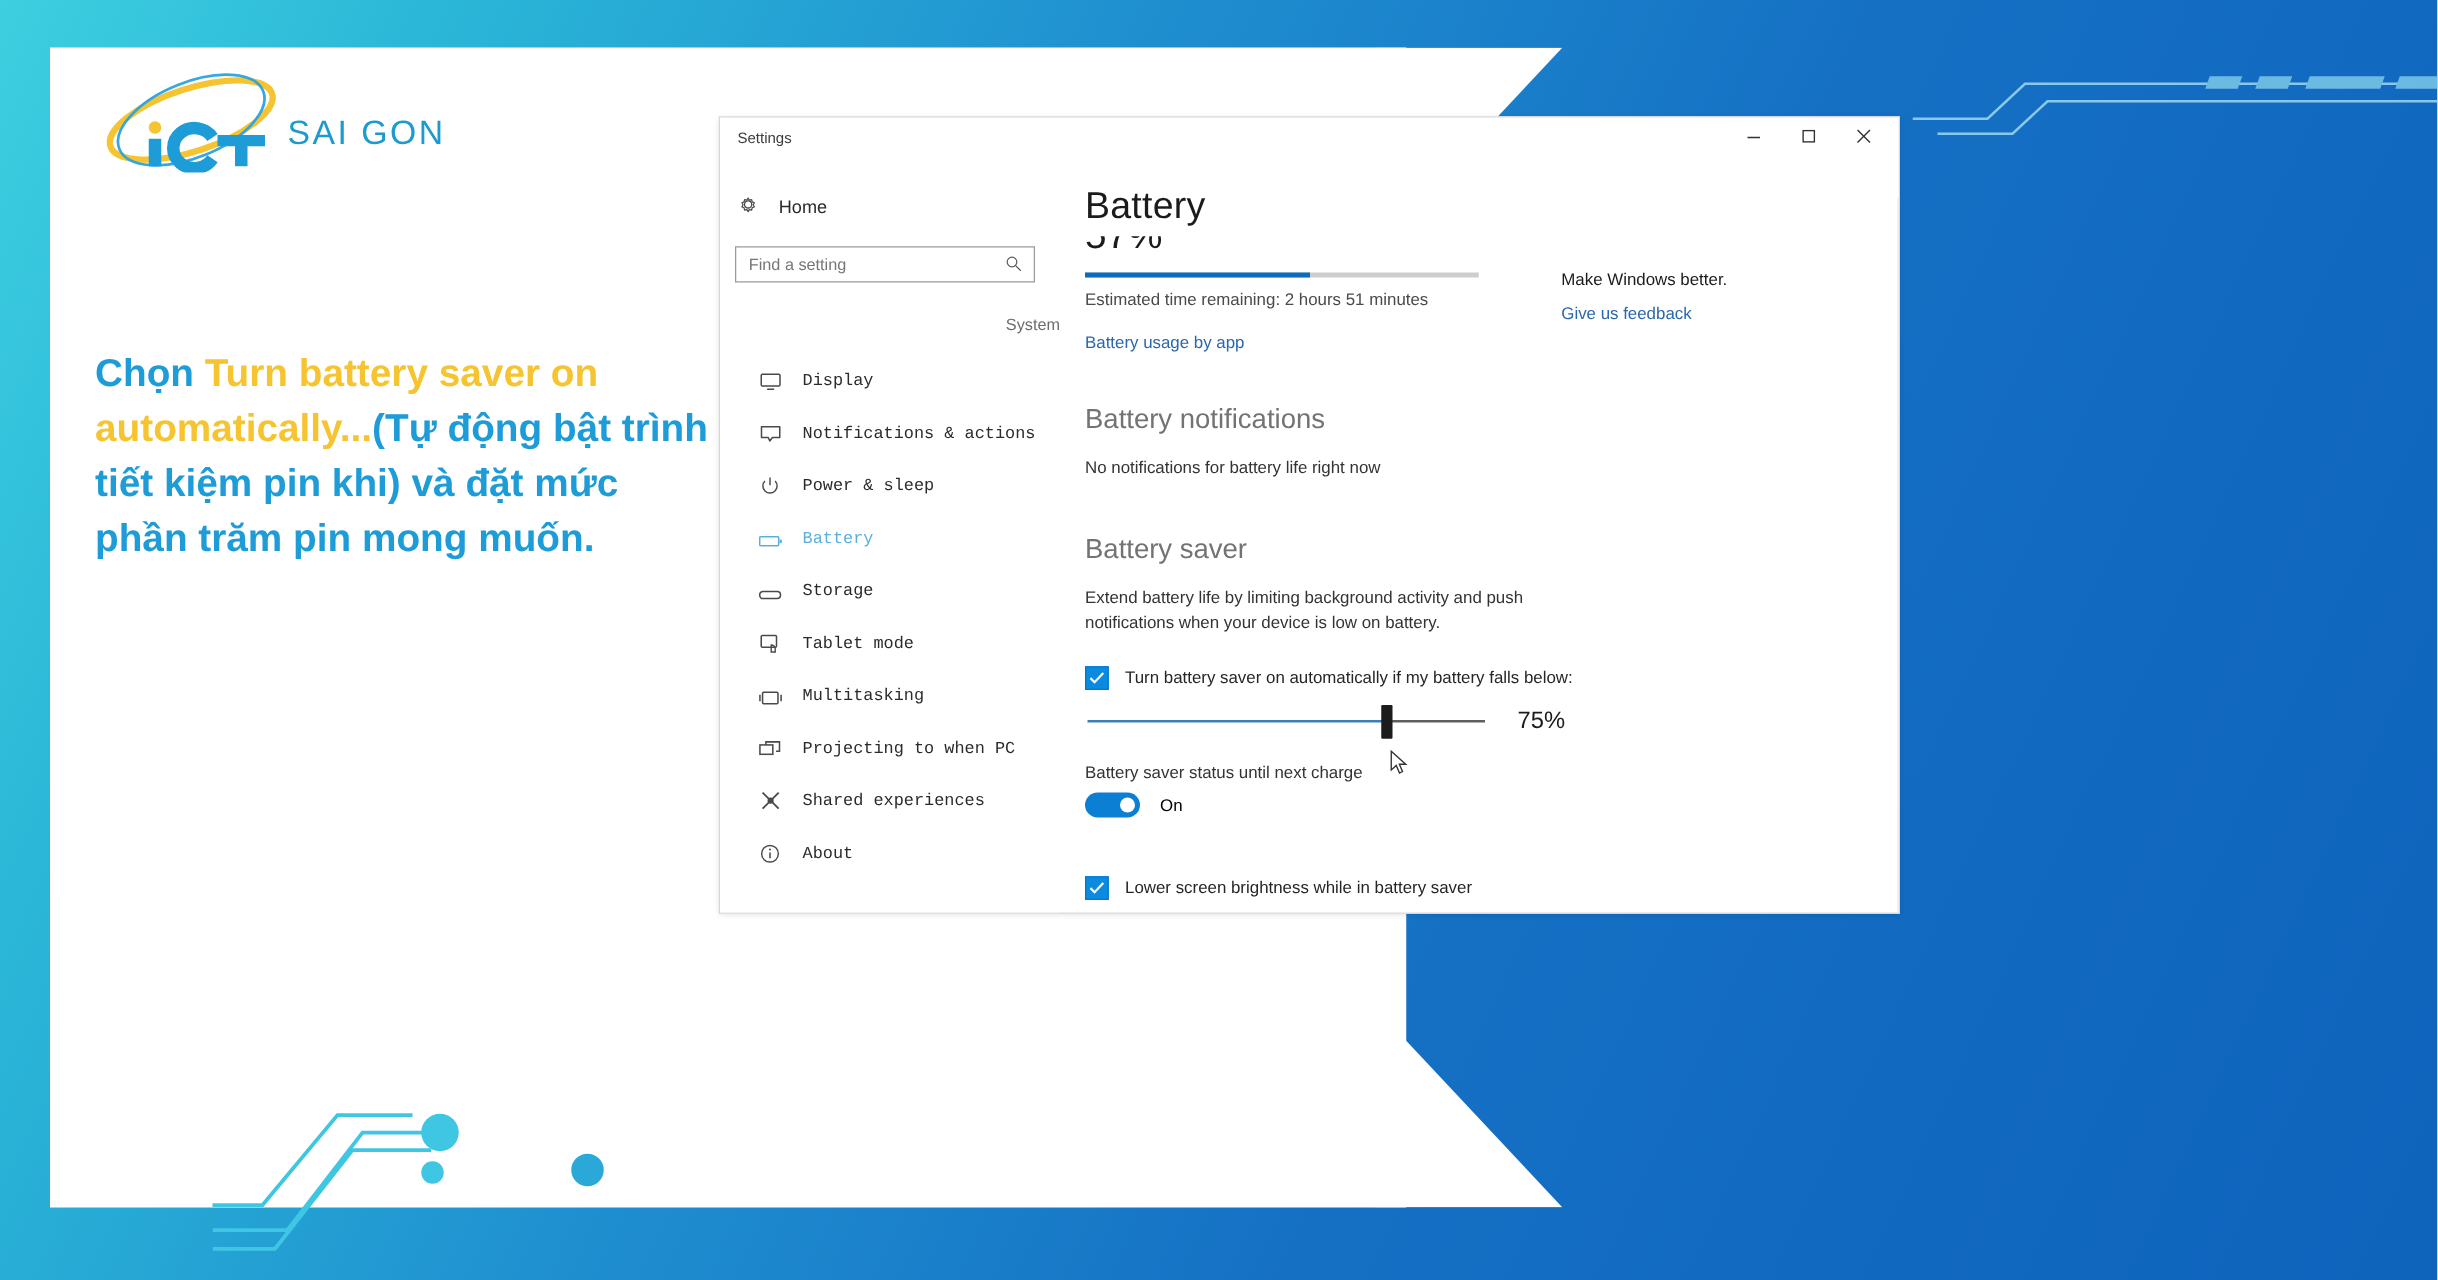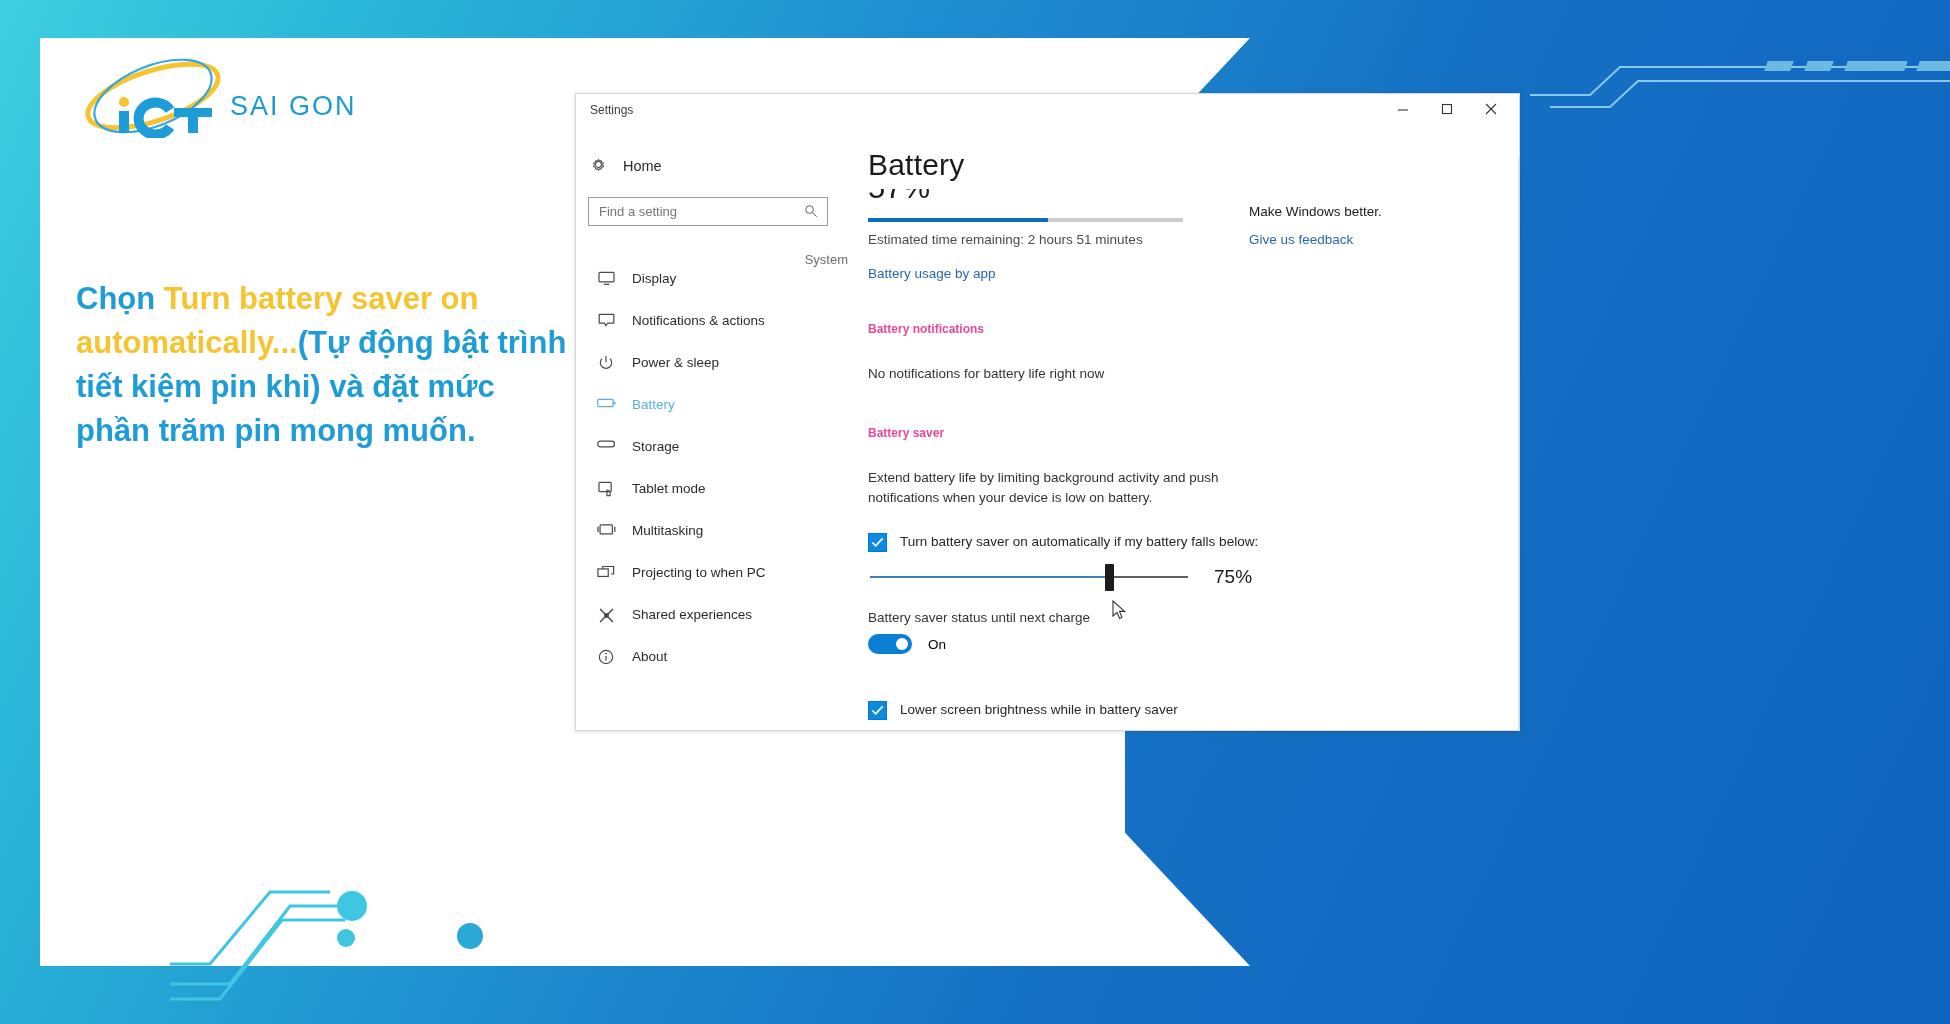--- a/index.html
+++ b/index.html
@@ -92,22 +92,22 @@
     border: 0; outline: 0; background: transparent;
     font-size: 13px; color: #333; padding-left: 10px; width: 205px;
     font-family: "Liberation Sans", sans-serif;
   }
   .search-box input::placeholder { color: #767676; }
   .search-ico { position: absolute; right: 9px; top: 6px; color: #5a5a5a; }
   .nav-group-hdr {
     font-size: 13px; color: #6d6d6d; margin: 26px 0 4px 14px; text-align: right;
   }
   .nav-item {
-    display: flex; align-items: flex-start; gap: 16px;
-    height: 42px; padding-left: 20px; cursor: default;
+    display: flex; align-items: flex-end; gap: 16px;
+    height: 42px; padding-left: 30px; cursor: default; font-family: Liberation Mono, monospace;
   }
   .nav-item .ico { width: 20px; display: flex; align-items: center; justify-content: center; color: #4a4a4a; }
   .nav-item .lbl { font-size: 13.5px; color: #2b2b2b; }
   .nav-item.sel .lbl { color: #5ab0dd; }
   .nav-item.sel .ico { color: #5ab0dd; }
 
   
   .content { position: absolute; left: 272px; top: 32px; right: 0; bottom: 0; overflow: hidden; }
   .page-title {
     position: absolute; left: 20px; top: 22px;
@@ -128,21 +128,21 @@
     position: absolute; left: 20px; top: 106px;
     font-size: 13.5px; color: #4a4a4a;
   }
   .link {
     color: #2a67ad; font-size: 13.5px; text-decoration: none;
   }
   .usage-link { position: absolute; left: 20px; top: 140px; }
 
   .sec-hdr {
     position: absolute; left: 20px;
-    font-size: 12px; font-weight: 700; color: #ec4899;
+    font-size: 22px; font-weight: 400; color: #737373;
   }
   .body-txt {
     position: absolute; left: 20px;
     font-size: 13.5px; color: #333; line-height: 1.45;
   }
 
   .cb-row { position: absolute; left: 20px; display: flex; align-items: flex-start; gap: 13px; }
   .cb {
     width: 19px; height: 19px; border: 1px solid #0078d4;
     background: #0b8ae0; flex: 0 0 auto; position: relative; top: 1px;
@@ -164,21 +164,21 @@
   .tgl-label { position: absolute; left: 20px; font-size: 13.5px; color: #333; }
   .tgl-row { position: absolute; left: 20px; display: flex; align-items: center; gap: 16px; }
   .tgl {
     width: 44px; height: 20px; border-radius: 10px; background: #0b7fd4; position: relative;
   }
   .tgl i {
     position: absolute; right: 4px; top: 4px; width: 12px; height: 12px; border-radius: 50%; background: #fff;
   }
   .tgl-state { font-size: 13.5px; color: #000000; }
 
-  .feedback { position: absolute; right: 40px; top: 78px; width: 230px; }
+  .feedback { position: absolute; right: 40px; top: 90px; width: 230px; }
   .feedback .hdr { font-size: 13.5px; color: #1b1b1b; margin-bottom: 11px; }
   .win-divider {
     position: absolute; right: 0; top: 32px; bottom: 0; width: 1px; background: #e3e3e3;
   }
 </style>
 </head>
 <body>
 
 <div class="bg-root"></div>
 

